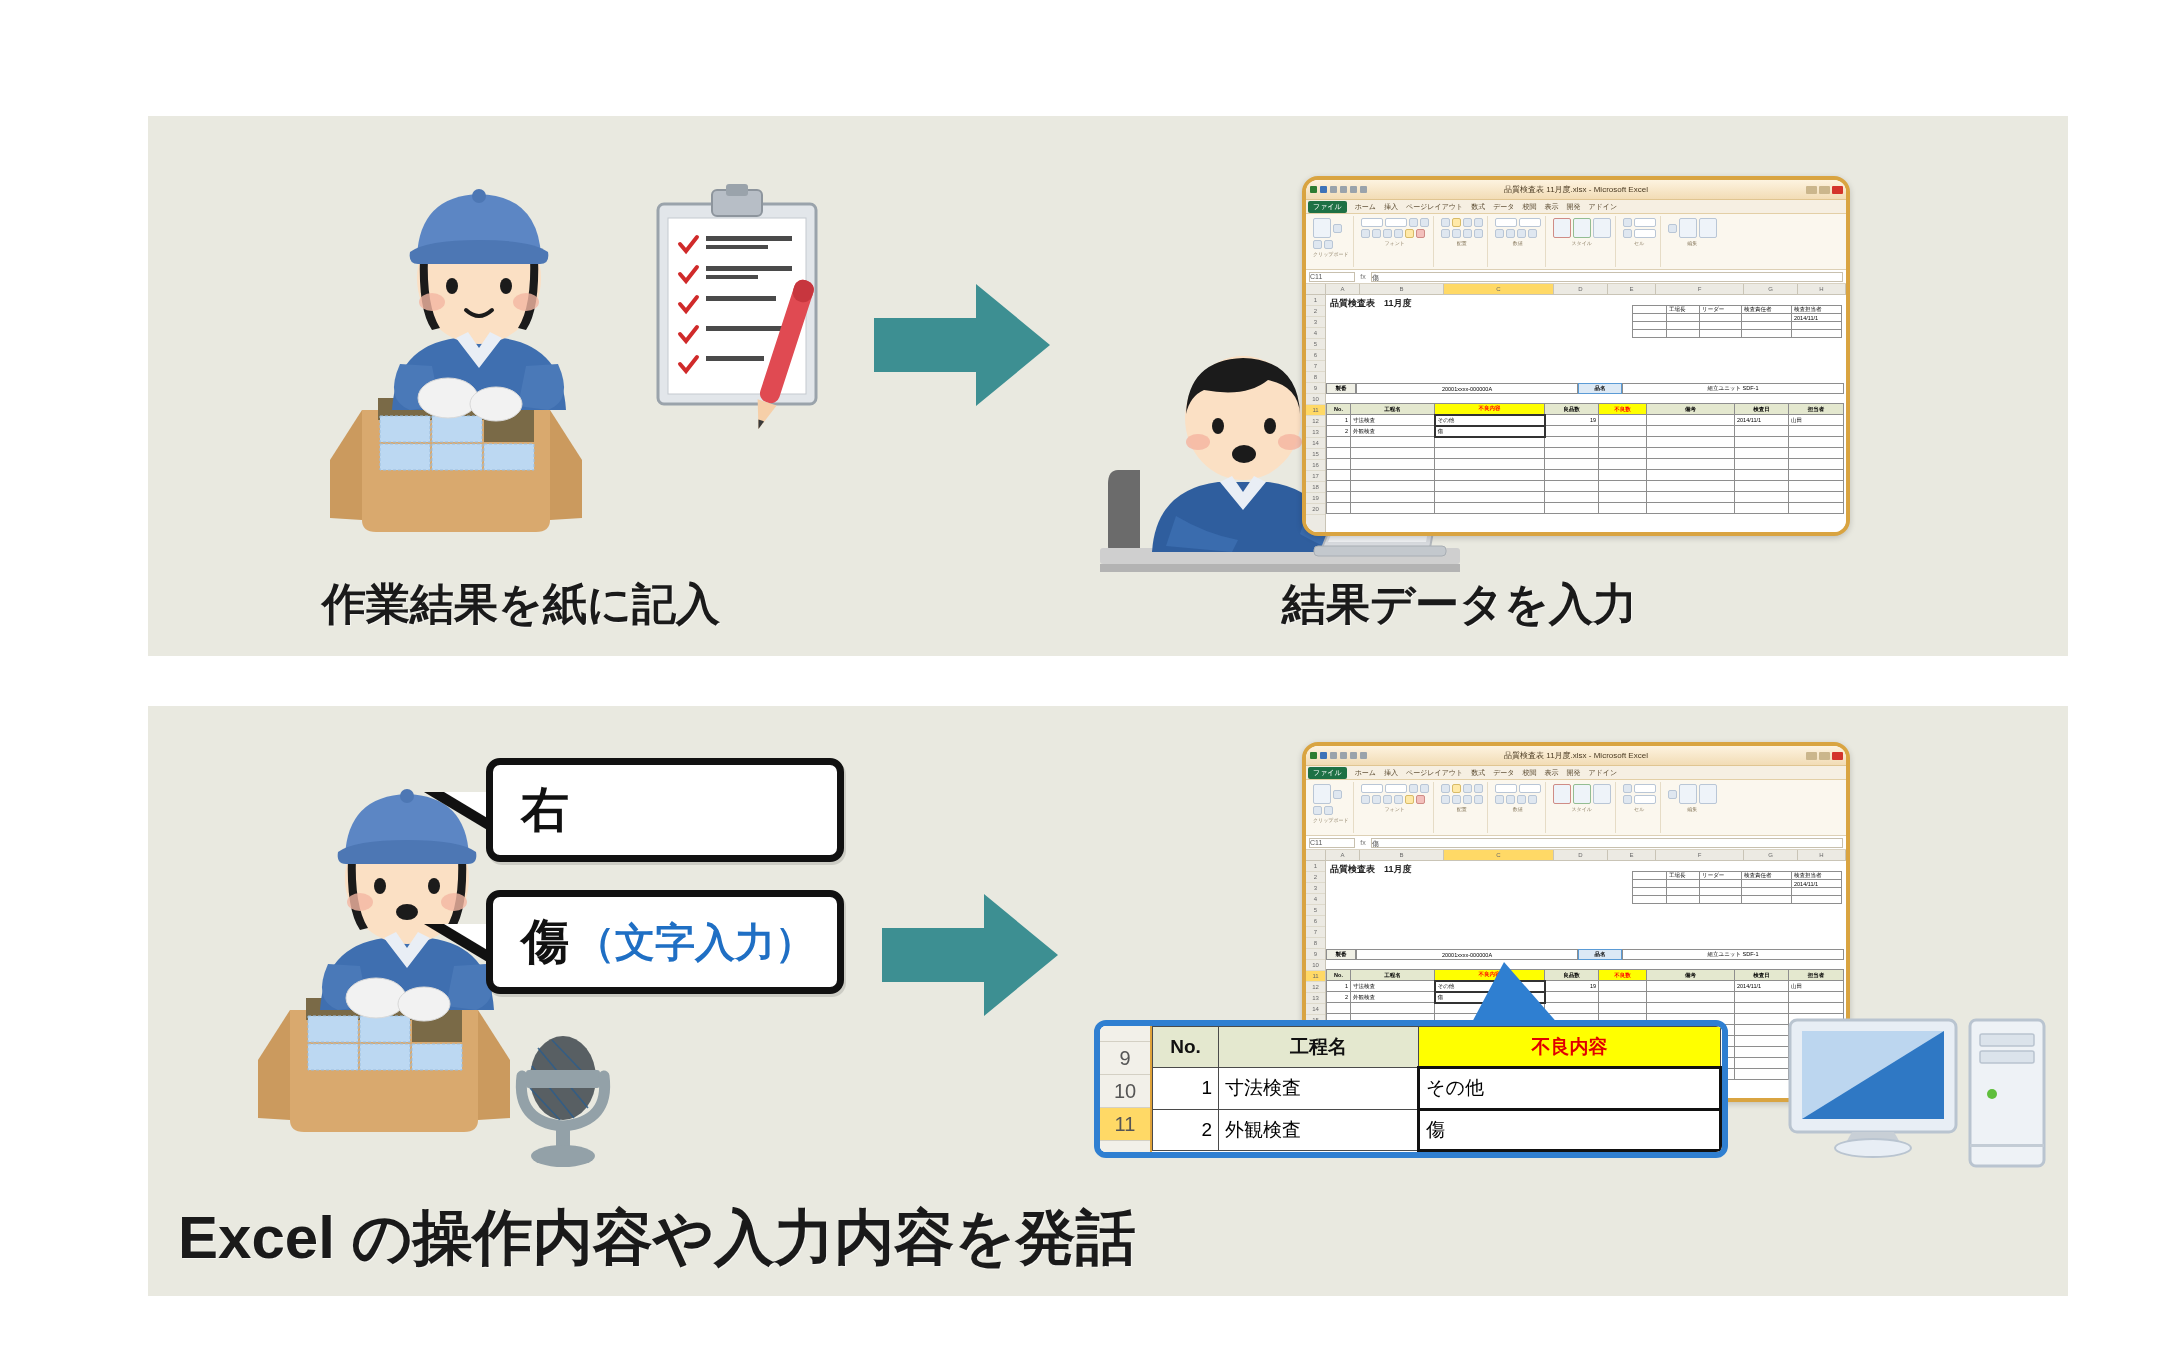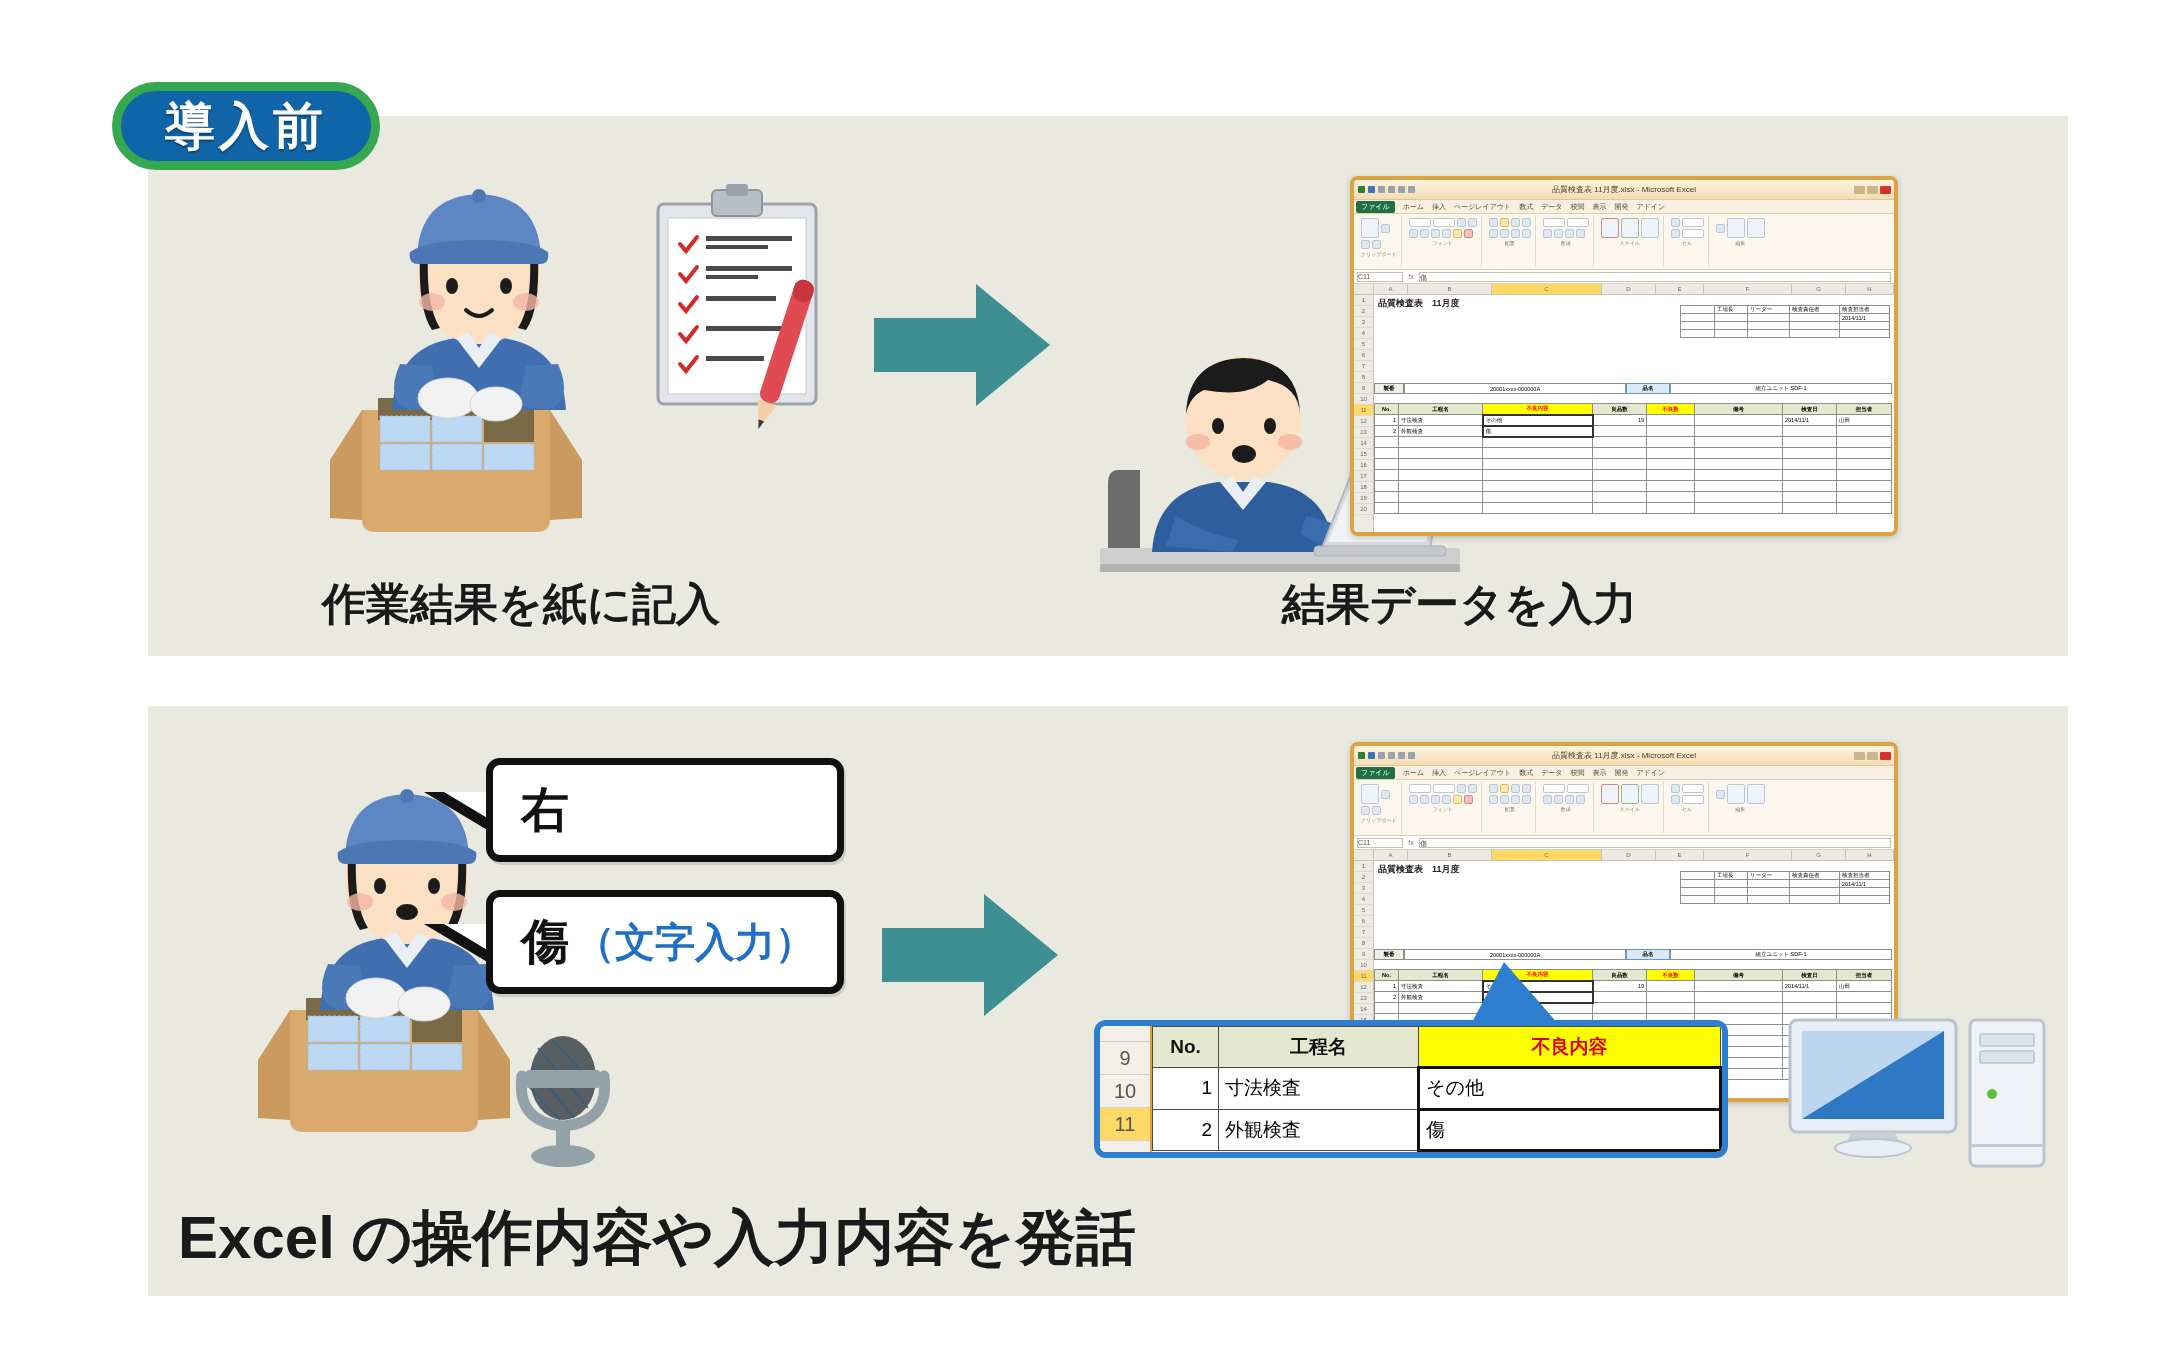--- a/index.html
+++ b/index.html
@@ -74,24 +74,23 @@
 
   
   #monitor { position:absolute; left: 1788px; top: 1018px; width: 170px; height: 140px; }
   #tower   { position:absolute; left: 1968px; top: 1018px; width: 78px;  height: 150px; }
 
   
   .xl-window {
     position: absolute;
     background: #fdfdfd;
     border: 4px solid #d9a441;
-    border-radius: 8px;
+    border-radius: 16px;
     overflow: hidden;
     box-shadow: 0 2px 6px rgba(0,0,0,.18);
-    margin-left: 48px;
   }
   #xl-before { left: 1302px; top: 176px;  width: 548px; height: 360px; }
   #xl-after  { left: 1302px; top: 742px;  width: 548px; height: 360px; }
 
   .xl-title {
     height: 20px;
     background: linear-gradient(#fdf3e0,#f2dcb5);
     display: flex; align-items: center;
     font-size: 8px; color: #4a3a22;
     position: relative;
@@ -646,21 +645,20 @@
               </tr>
         </tbody>
           </table>
       </div>
       <div class="xl-status">
         <span>100%</span>
       </div>
     </div>
   </div>
 
-  <div class="badge" id="badge-before">導入前</div>
   <div class="caption" id="cap-before-right">結果データを入力</div>
   <div class="caption" id="cap-before-left">作業結果を紙に記入</div>
 
   <div class="panel" id="panel-after"></div>
 
   <svg class="worker" id="worker-after" viewBox="0 0 350 400">
     <path d="M62 250 L62 360 Q62 372 76 372 L236 372 Q250 372 250 360 L250 250 Z" fill="#d9a96e"></path>
     <path d="M62 250 L30 300 L30 358 L62 360 Z" fill="#cb9a5e"></path>
     <path d="M250 250 L282 300 L282 358 L250 360 Z" fill="#cb9a5e"></path>
     <rect x="78" y="238" width="156" height="22" fill="#7a6a47"></rect>

